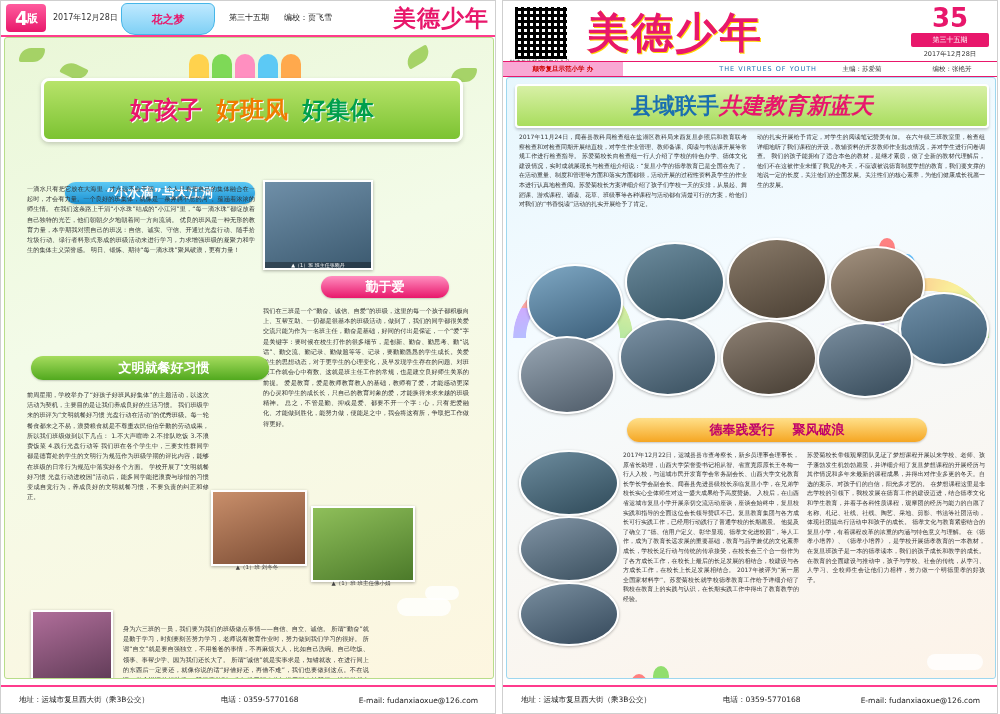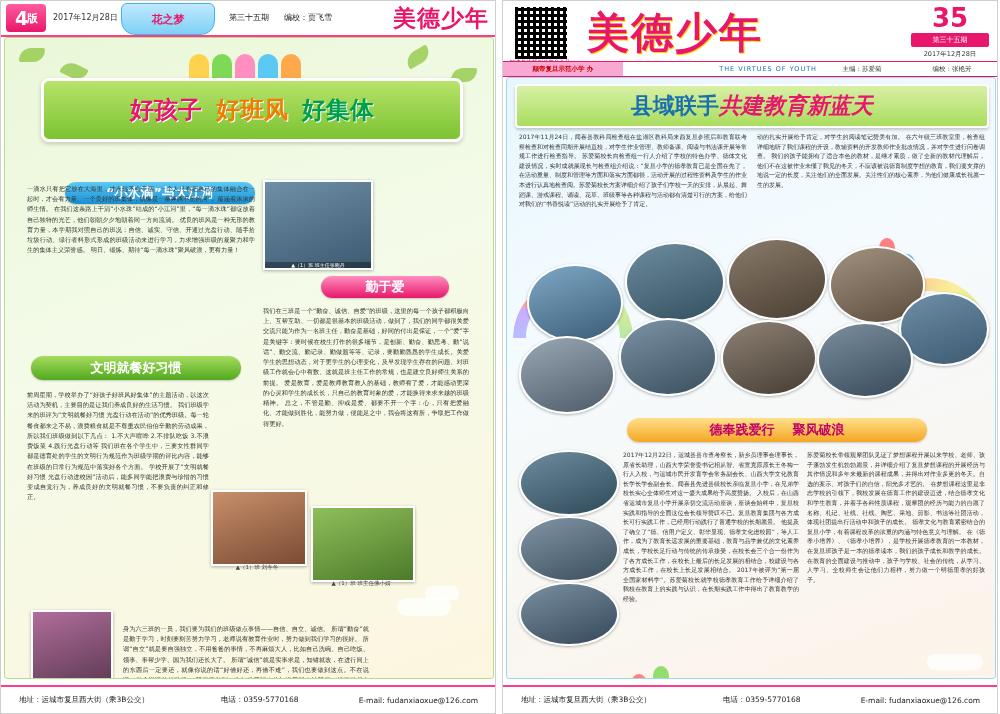--- a/index.html
+++ b/index.html
@@ -23,21 +23,21 @@
 
   .ribbon-title{position:absolute;top:40px;left:36px;width:416px;height:58px;background:linear-gradient(#b7e36a,#7cc332);border-radius:8px;border:3px solid #fff;box-shadow:0 2px 4px rgba(0,0,0,.18);display:flex;align-items:center;justify-content:center;gap:14px;}
   .ribbon-title span{font-size:24px;font-weight:bold;text-shadow:1px 1px 0 #fff;}
   .t1{color:#e8176b;} .t2{color:#f07c00;text-align:right;} .t3{color:#009f4d;}
   .kids{position:absolute;top:6px;left:175px;width:130px;height:40px;display:flex;gap:3px;align-items:flex-end;justify-content:center;}
   .kid{width:20px;height:30px;border-radius:10px 10px 4px 4px;}
 
   .sec-head{position:absolute;font-weight:bold;color:#fff;text-align:center;border-radius:12px;font-size:13px;display:flex;align-items:center;justify-content:center;box-shadow:0 1px 2px rgba(0,0,0,.2);}
   .sh-blue{background:linear-gradient(#5cc9f5,#1a8fd0);}
   .sh-pink{background:linear-gradient(#ff8fc0,#e8176b);}
-  .sh-green{background:linear-gradient(#a6dc5e,#51a91e);}
+  .sh-green{background:linear-gradient(#a6dc5e,#51a91e);padding-left:28px;}
   .sh-orange{background:linear-gradient(#ffc04d,#f07c00);}
 
   .art-box{position:absolute;font-size:6.2px;line-height:1.65;color:#333;text-align:justify;}
   .photo{position:absolute;background:#9ab7c9;border:2px solid #fff;box-shadow:0 1px 3px rgba(0,0,0,.3);overflow:hidden;}
   .photo .cap{position:absolute;bottom:0;left:0;right:0;font-size:5px;color:#fff;background:rgba(0,0,0,.35);text-align:center;}
   .cap-out{position:absolute;font-size:5.5px;color:#444;text-align:center;}
 
   .l-footer{position:absolute;bottom:0;left:0;width:494px;height:26px;background:#fff;border-top:2px solid #ff3b8d;font-size:7.5px;color:#222;display:flex;align-items:center;}
   .l-footer .f1{margin-left:18px;} .l-footer .f2{margin-left:72px;} .l-footer .f3{margin-left:60px;}
 

